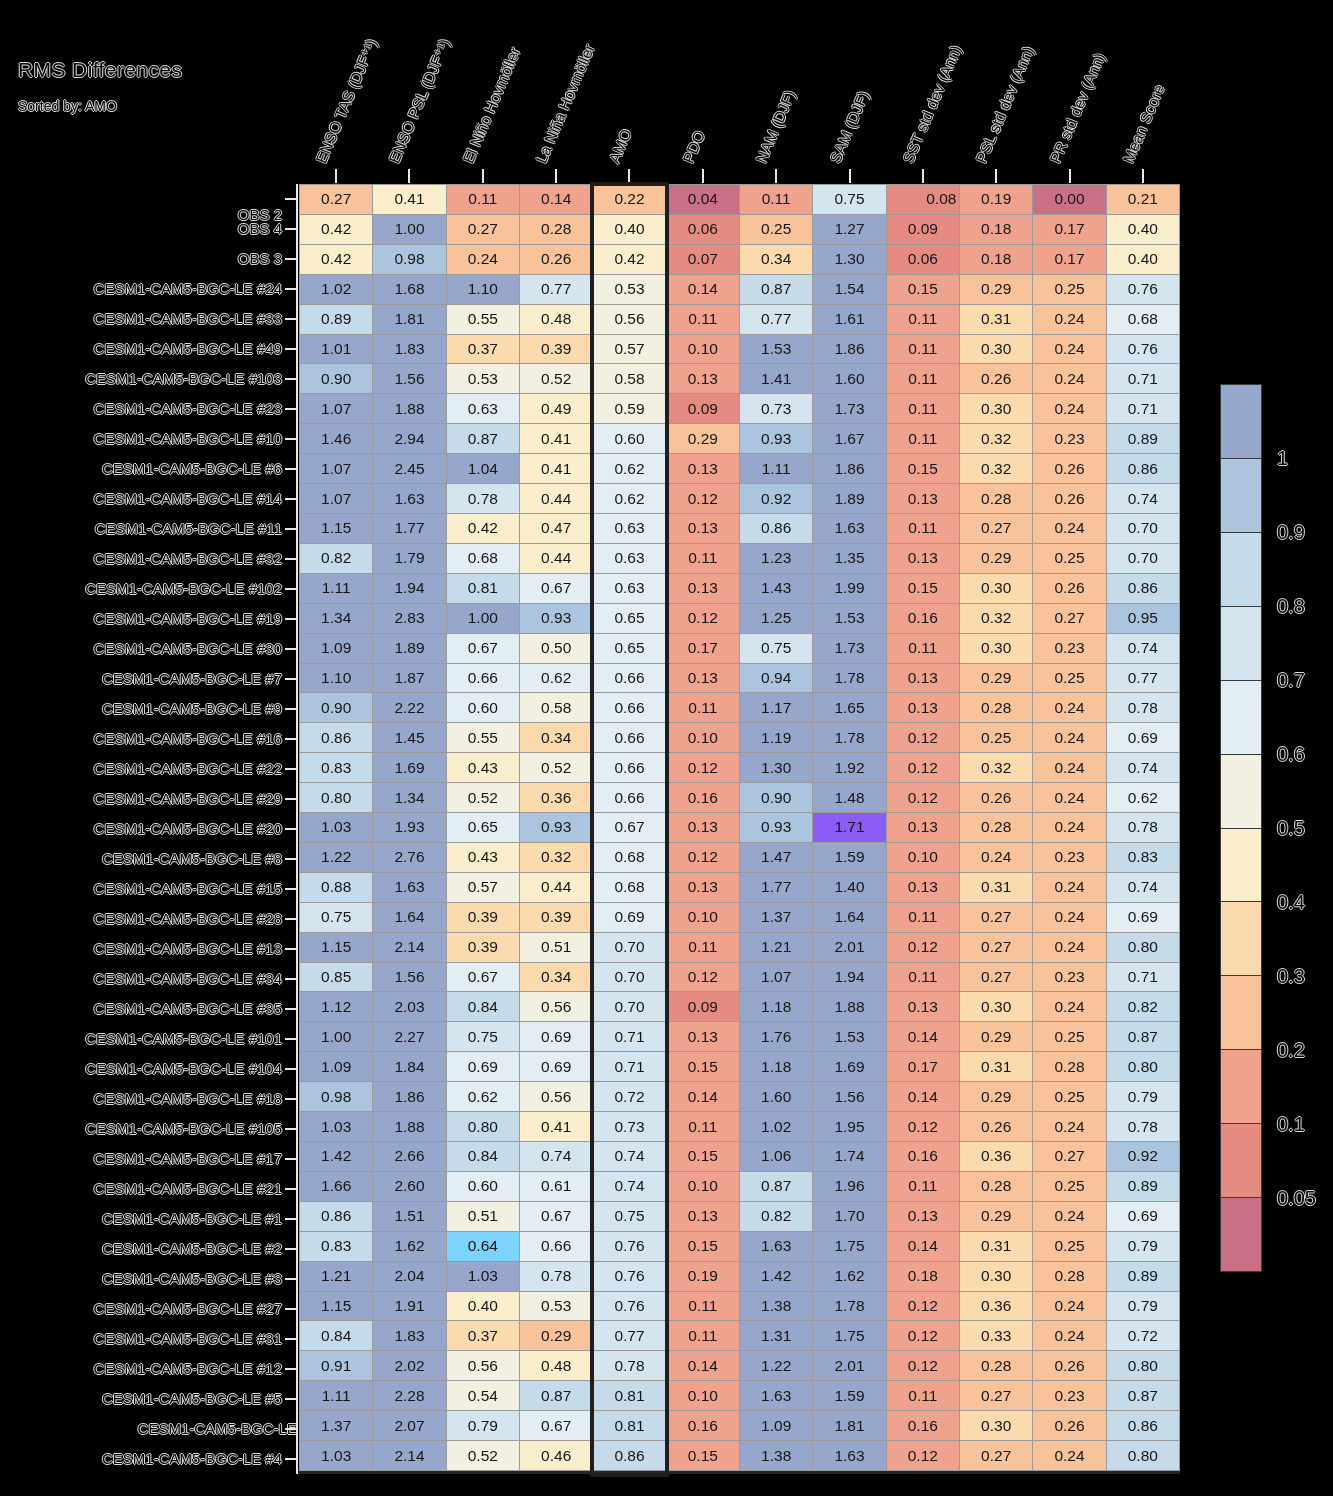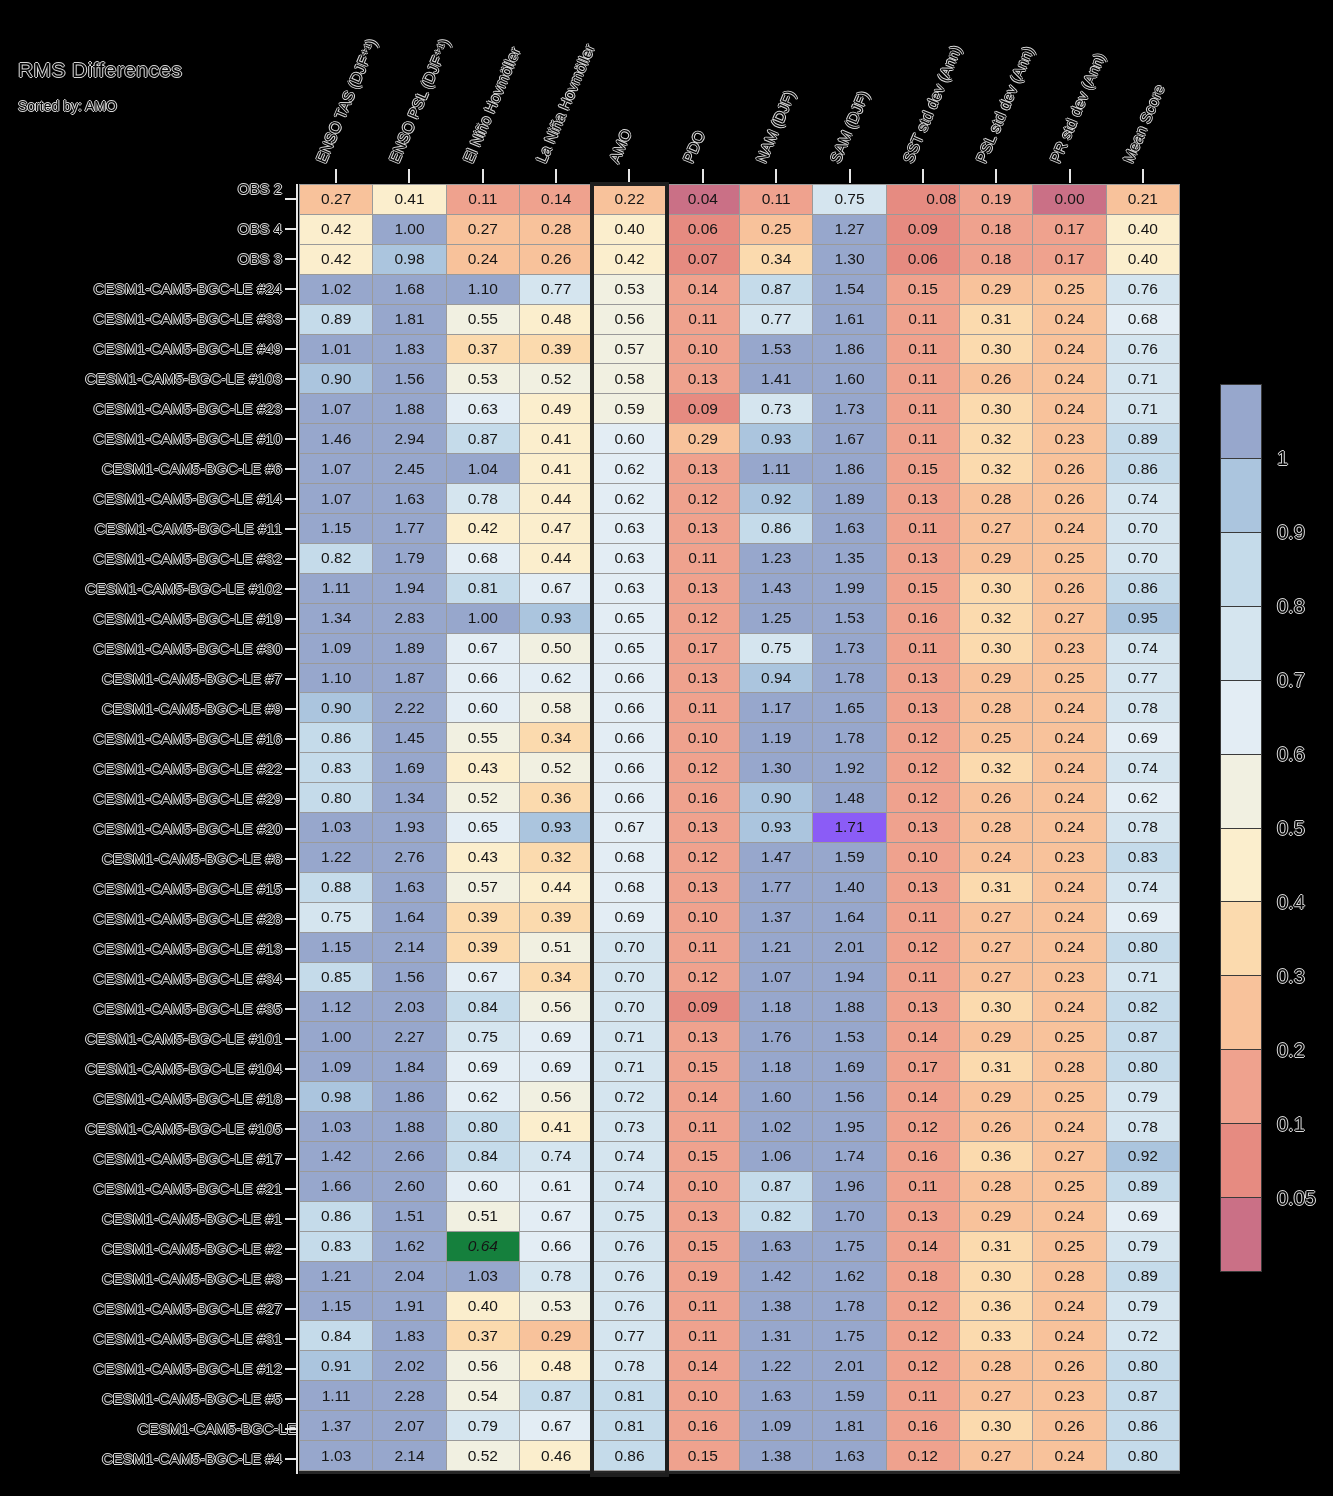--- a/index.html
+++ b/index.html
@@ -106,21 +106,21 @@
       <div class="ctick" style="left: 701.792px;"></div>
       <div class="ctick" style="left: 775.208px;"></div>
       <div class="ctick" style="left: 848.625px;"></div>
       <div class="ctick" style="left: 922.042px;"></div>
       <div class="ctick" style="left: 995.458px;"></div>
       <div class="ctick" style="left: 1068.88px;"></div>
       <div class="ctick" style="left: 1142.29px;"></div>
     </div>
 
   <div id="row-labels">
-      <div class="rlabel hollow" style="top: 174px;">OBS 2</div>
+      <div class="rlabel hollow" style="top: 200px;">OBS 2</div>
       <div class="rlabel hollow" style="top: 214px;">OBS 4</div>
       <div class="rlabel hollow" style="top: 244px;">OBS 3</div>
       <div class="rlabel hollow" style="top: 274px;">CESM1-CAM5-BGC-LE #24</div>
       <div class="rlabel hollow" style="top: 304px;">CESM1-CAM5-BGC-LE #33</div>
       <div class="rlabel hollow" style="top: 334px;">CESM1-CAM5-BGC-LE #49</div>
       <div class="rlabel hollow" style="top: 364px;">CESM1-CAM5-BGC-LE #103</div>
       <div class="rlabel hollow" style="top: 394px;">CESM1-CAM5-BGC-LE #23</div>
       <div class="rlabel hollow" style="top: 424px;">CESM1-CAM5-BGC-LE #10</div>
       <div class="rlabel hollow" style="top: 454px;">CESM1-CAM5-BGC-LE #6</div>
       <div class="rlabel hollow" style="top: 484px;">CESM1-CAM5-BGC-LE #14</div>
@@ -621,21 +621,21 @@
       <div class="cell" style="background: rgb(213, 229, 239);">0.75</div>
       <div class="cell" style="background: rgb(239, 162, 142);">0.13</div>
       <div class="cell" style="background: rgb(197, 219, 234);">0.82</div>
       <div class="cell" style="background: rgb(151, 167, 204);">1.70</div>
       <div class="cell" style="background: rgb(239, 162, 142);">0.13</div>
       <div class="cell" style="background: rgb(248, 194, 155);">0.29</div>
       <div class="cell" style="background: rgb(248, 194, 155);">0.24</div>
       <div class="cell" style="background: rgb(227, 237, 244);">0.69</div>
       <div class="cell" style="background: rgb(197, 219, 234);">0.83</div>
       <div class="cell" style="background: rgb(151, 167, 204);">1.62</div>
-      <div class="cell" style="background: #15803d; font-style: italic;">0.64</div>
+      <div class="cell" style="background: #7dd3fc;">0.64</div>
       <div class="cell" style="background: rgb(227, 237, 244);">0.66</div>
       <div class="cell" style="background: rgb(213, 229, 239);">0.76</div>
       <div class="cell" style="background: rgb(239, 162, 142);">0.15</div>
       <div class="cell" style="background: rgb(151, 167, 204);">1.63</div>
       <div class="cell" style="background: rgb(151, 167, 204);">1.75</div>
       <div class="cell" style="background: rgb(239, 162, 142);">0.14</div>
       <div class="cell" style="background: rgb(251, 218, 174);">0.31</div>
       <div class="cell" style="background: rgb(248, 194, 155);">0.25</div>
       <div class="cell" style="background: rgb(213, 229, 239);">0.79</div>
       <div class="cell" style="background: rgb(151, 167, 204);">1.21</div>

